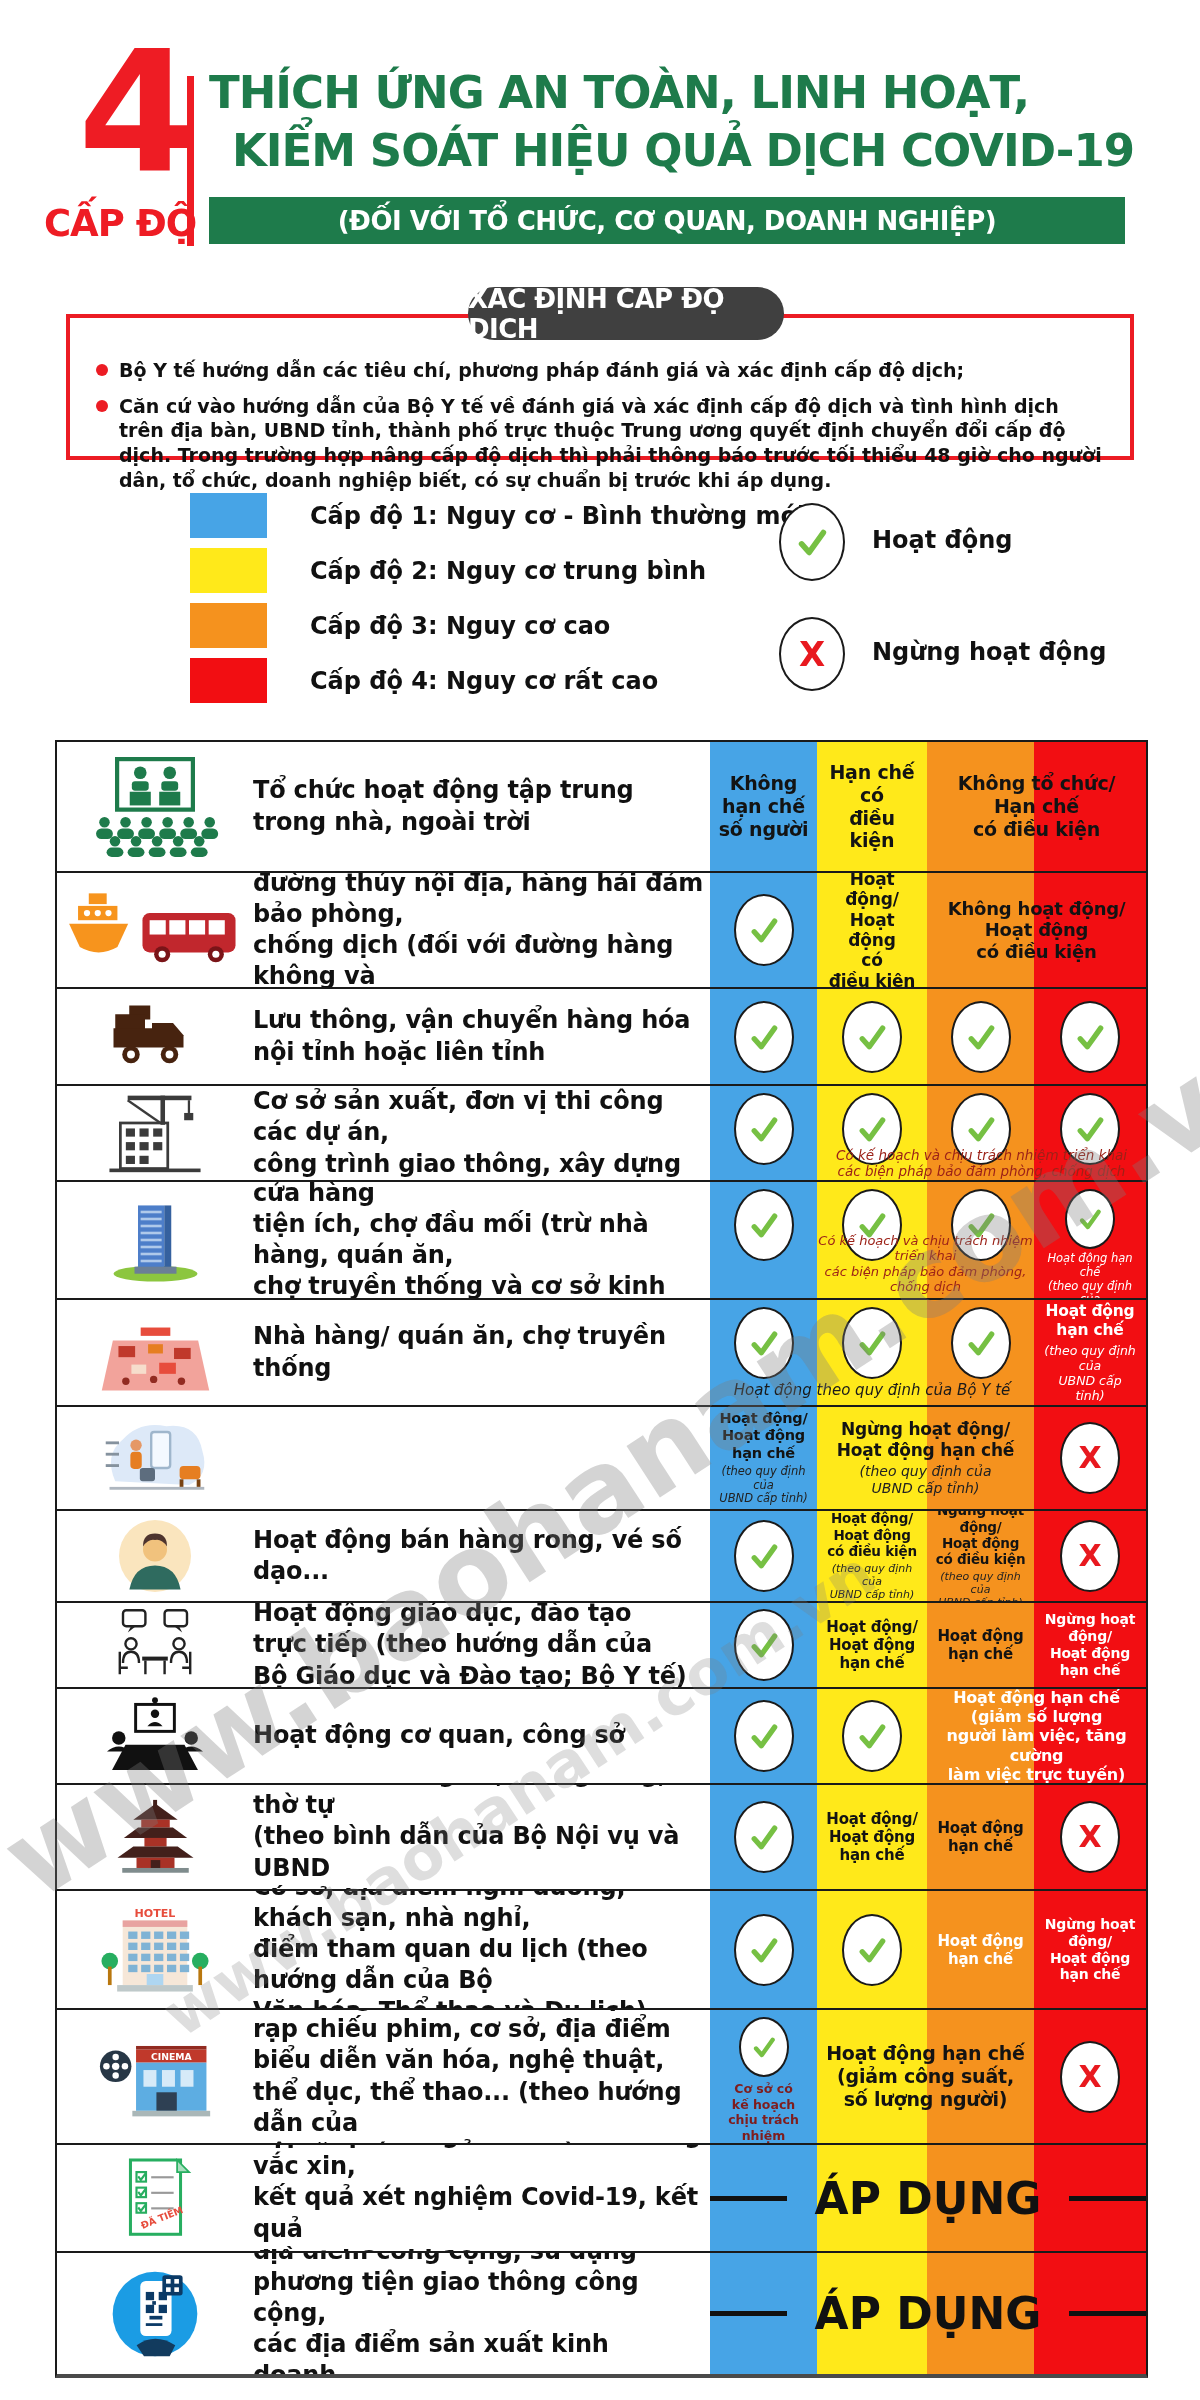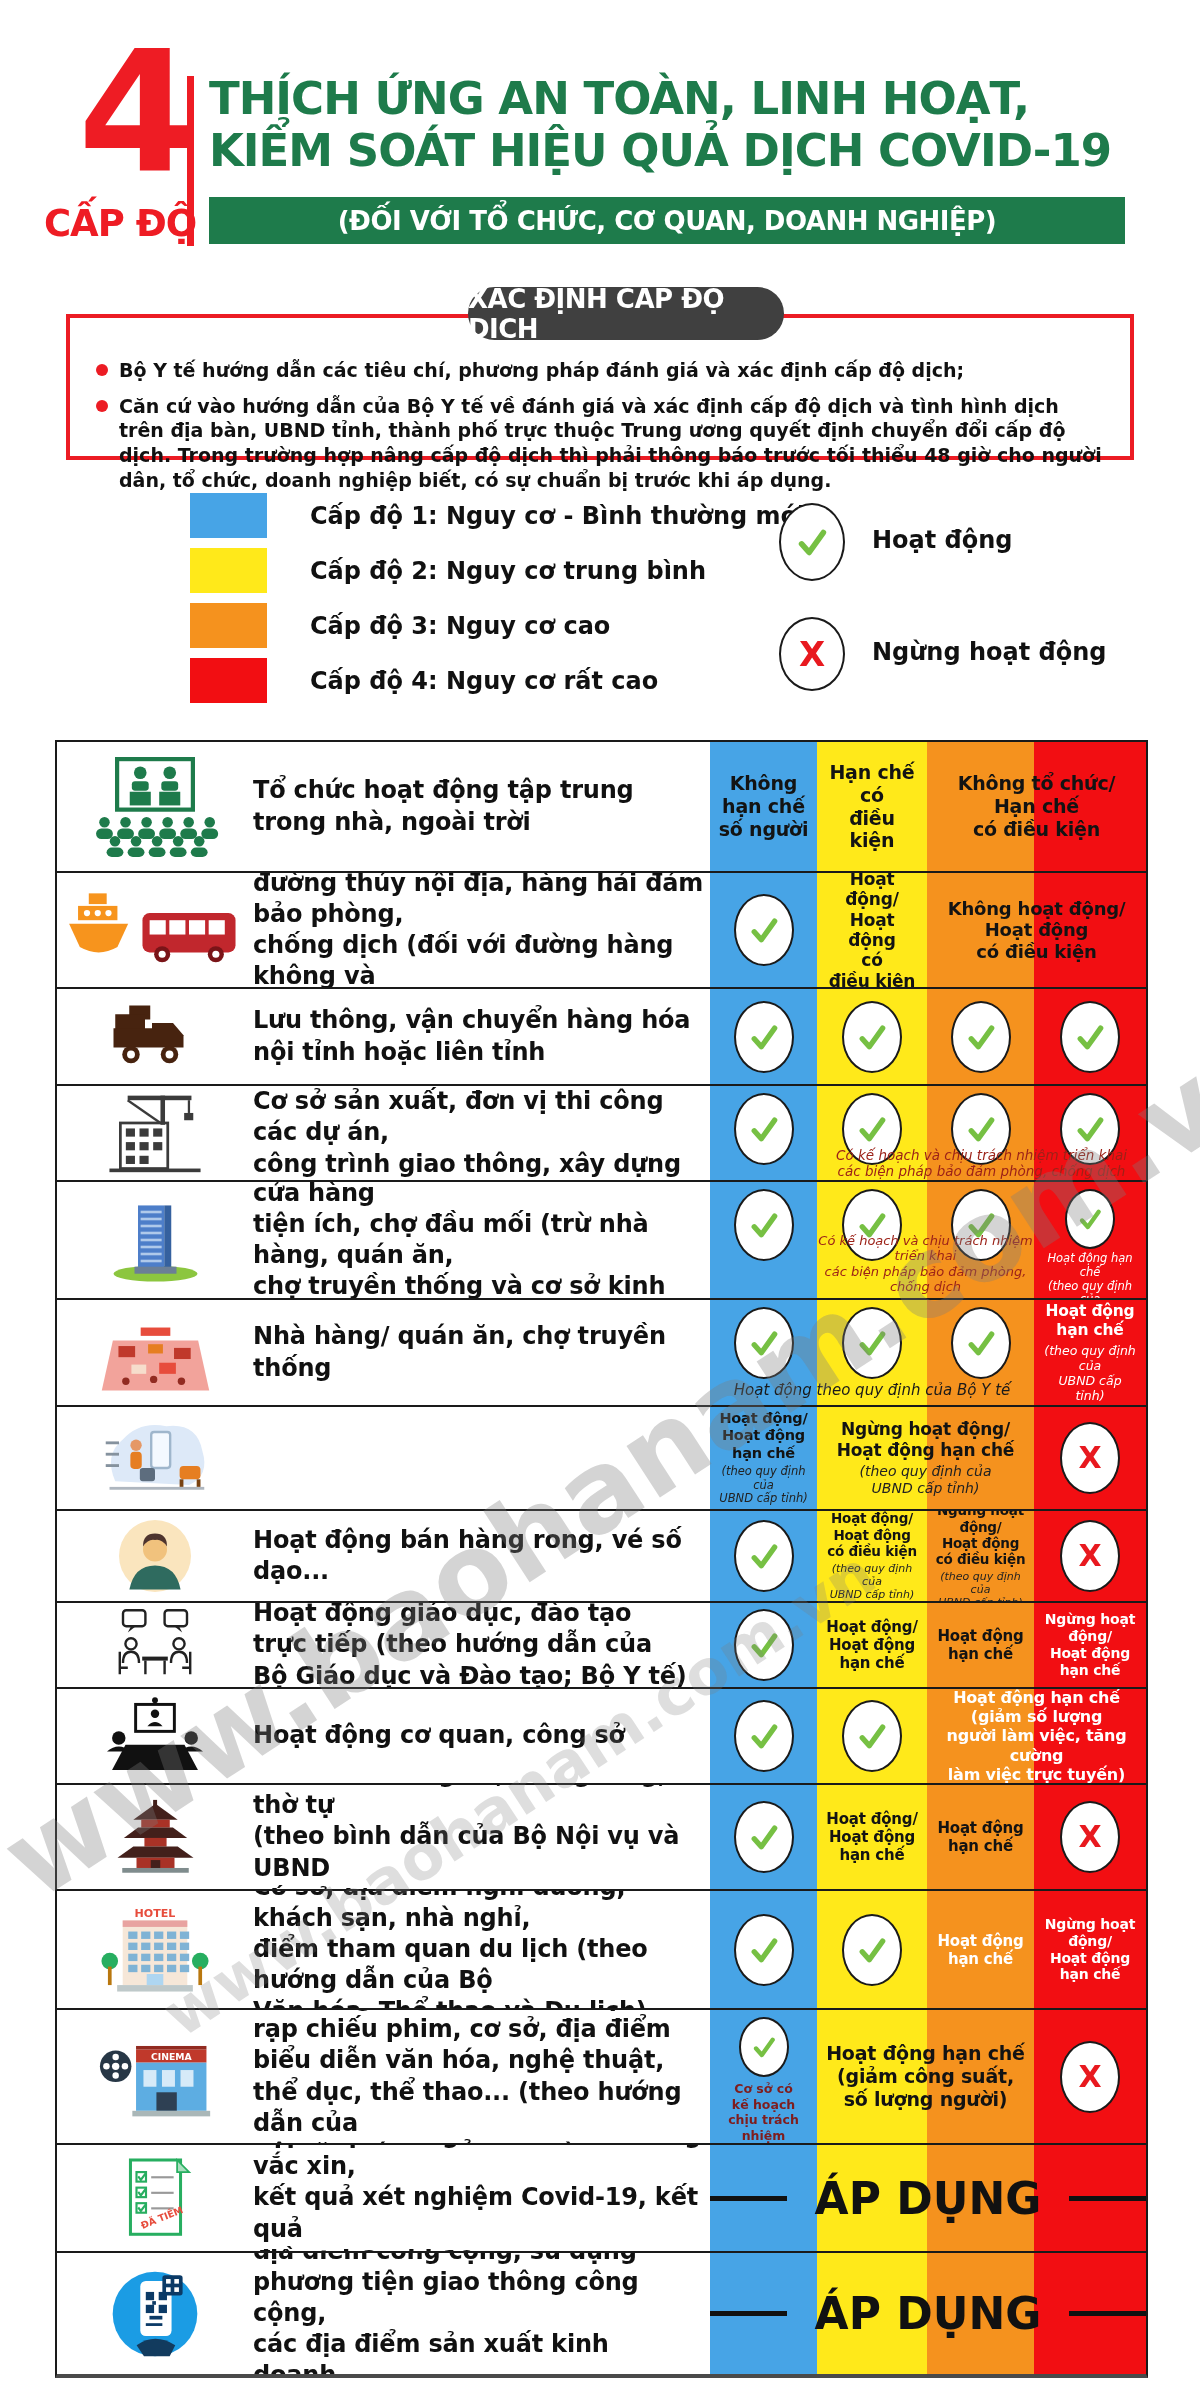--- a/index.html
+++ b/index.html
@@ -3,21 +3,21 @@
 <meta charset="utf-8">
 <style>
   html,body{margin:0;padding:0;background:#fff;}
   .page{position:relative;width:1200px;height:2400px;background:#ffffff;overflow:hidden;
         font-family:"DejaVu Sans", sans-serif;color:#111;}
   
   .num4{position:absolute;left:78px;top:28px;font-size:168px;font-weight:900;color:#EE1C24;line-height:1;}
   .capdo{position:absolute;left:36px;top:202px;width:168px;text-align:center;font-size:37px;font-weight:900;color:#EE1C24;letter-spacing:-1px;}
   .vbar{position:absolute;left:187px;top:76px;width:7px;height:170px;background:#EE1C24;}
   .title-l{position:absolute;left:209px;font-size:45px;font-weight:900;color:#1E7B4B;letter-spacing:-1px;white-space:nowrap;}
-  .t1{top:72px;} .t2{top:124px;}
+  .t1{top:66px;} .t2{top:124px;margin-left:23px;}
   .greenbar{position:absolute;left:209px;top:197px;width:916px;height:47px;background:#1E7B4B;color:#fff;
             display:flex;align-items:center;justify-content:center;font-weight:700;font-size:26px;letter-spacing:-0.5px;}
   
   .badge{position:absolute;left:468px;top:287px;width:316px;height:53px;background:#404040;border-radius:27px;
          color:#fff;font-weight:800;font-size:26px;display:flex;align-items:center;justify-content:center;z-index:3;letter-spacing:-0.5px;}
   .detbox{position:absolute;left:66px;top:314px;width:1068px;height:146px;border:4px solid #EC1C24;box-sizing:border-box;
           padding:40px 26px 10px 26px;z-index:2;background:#fff;}
   .bullet{display:flex;gap:11px;margin-bottom:11px;font-size:19px;font-weight:700;line-height:1.3;color:#111;}
   .dot{flex:none;width:12px;height:12px;border-radius:50%;background:#EC1C24;margin-top:6px;}
   

